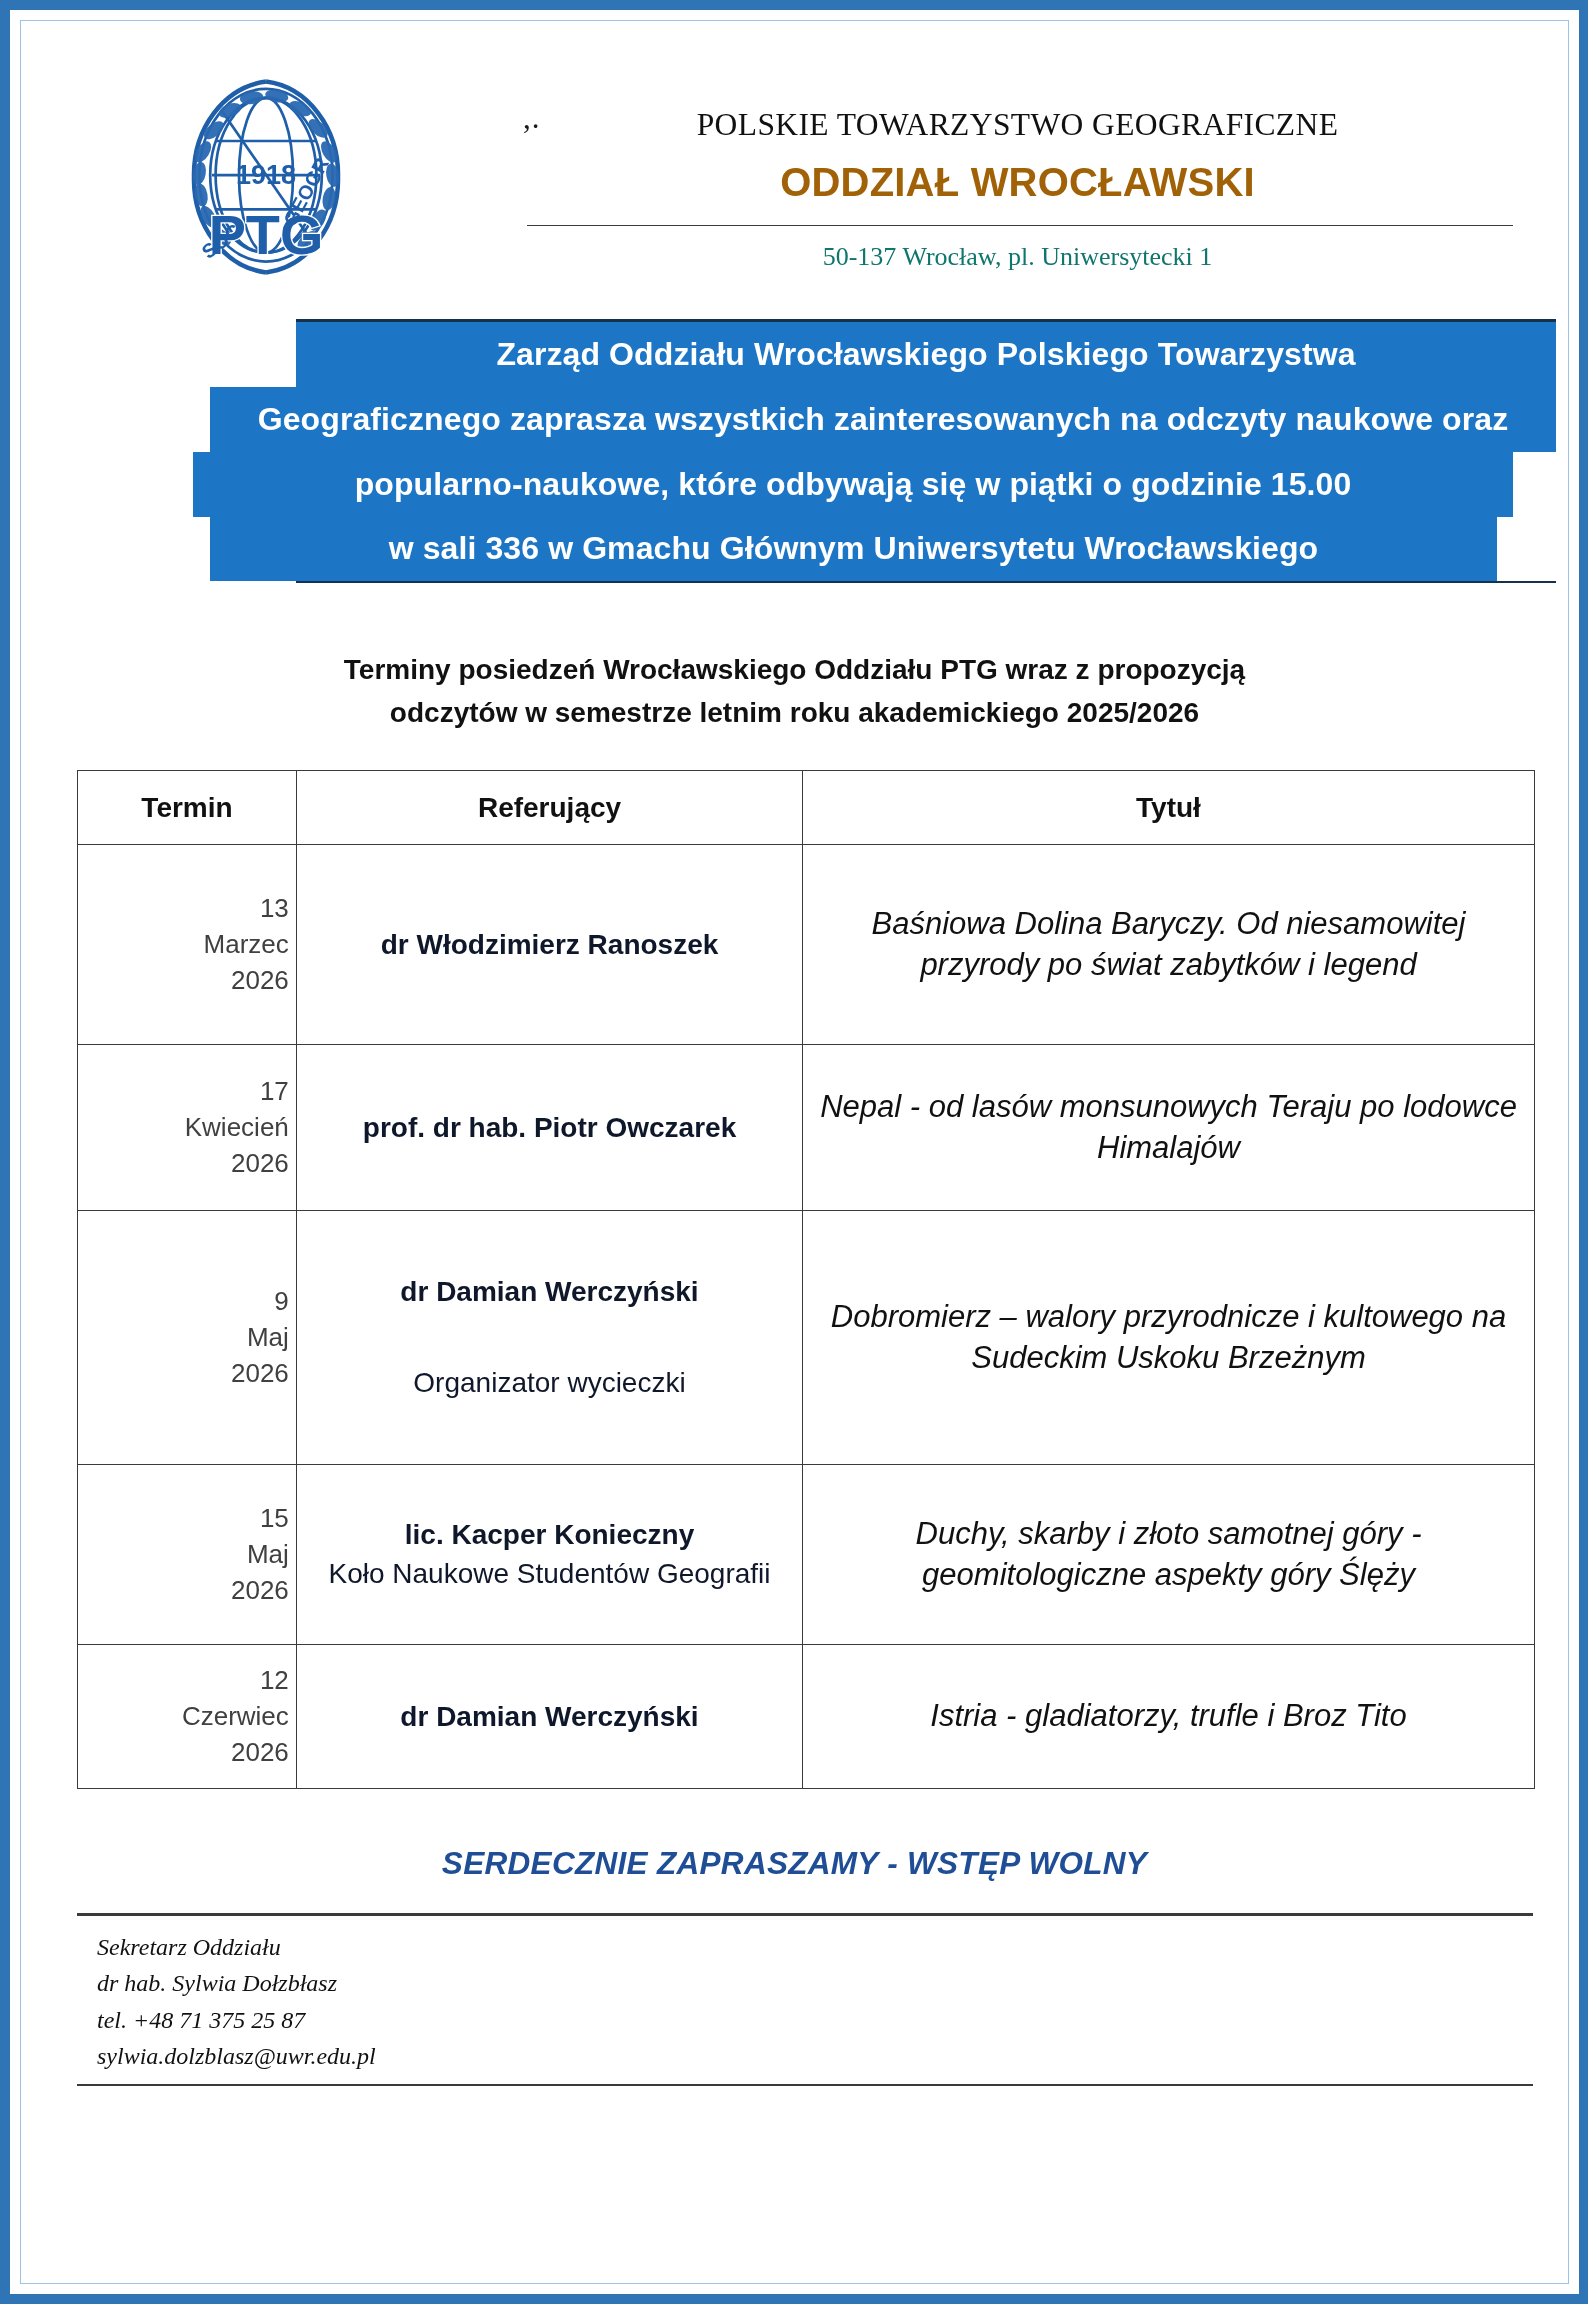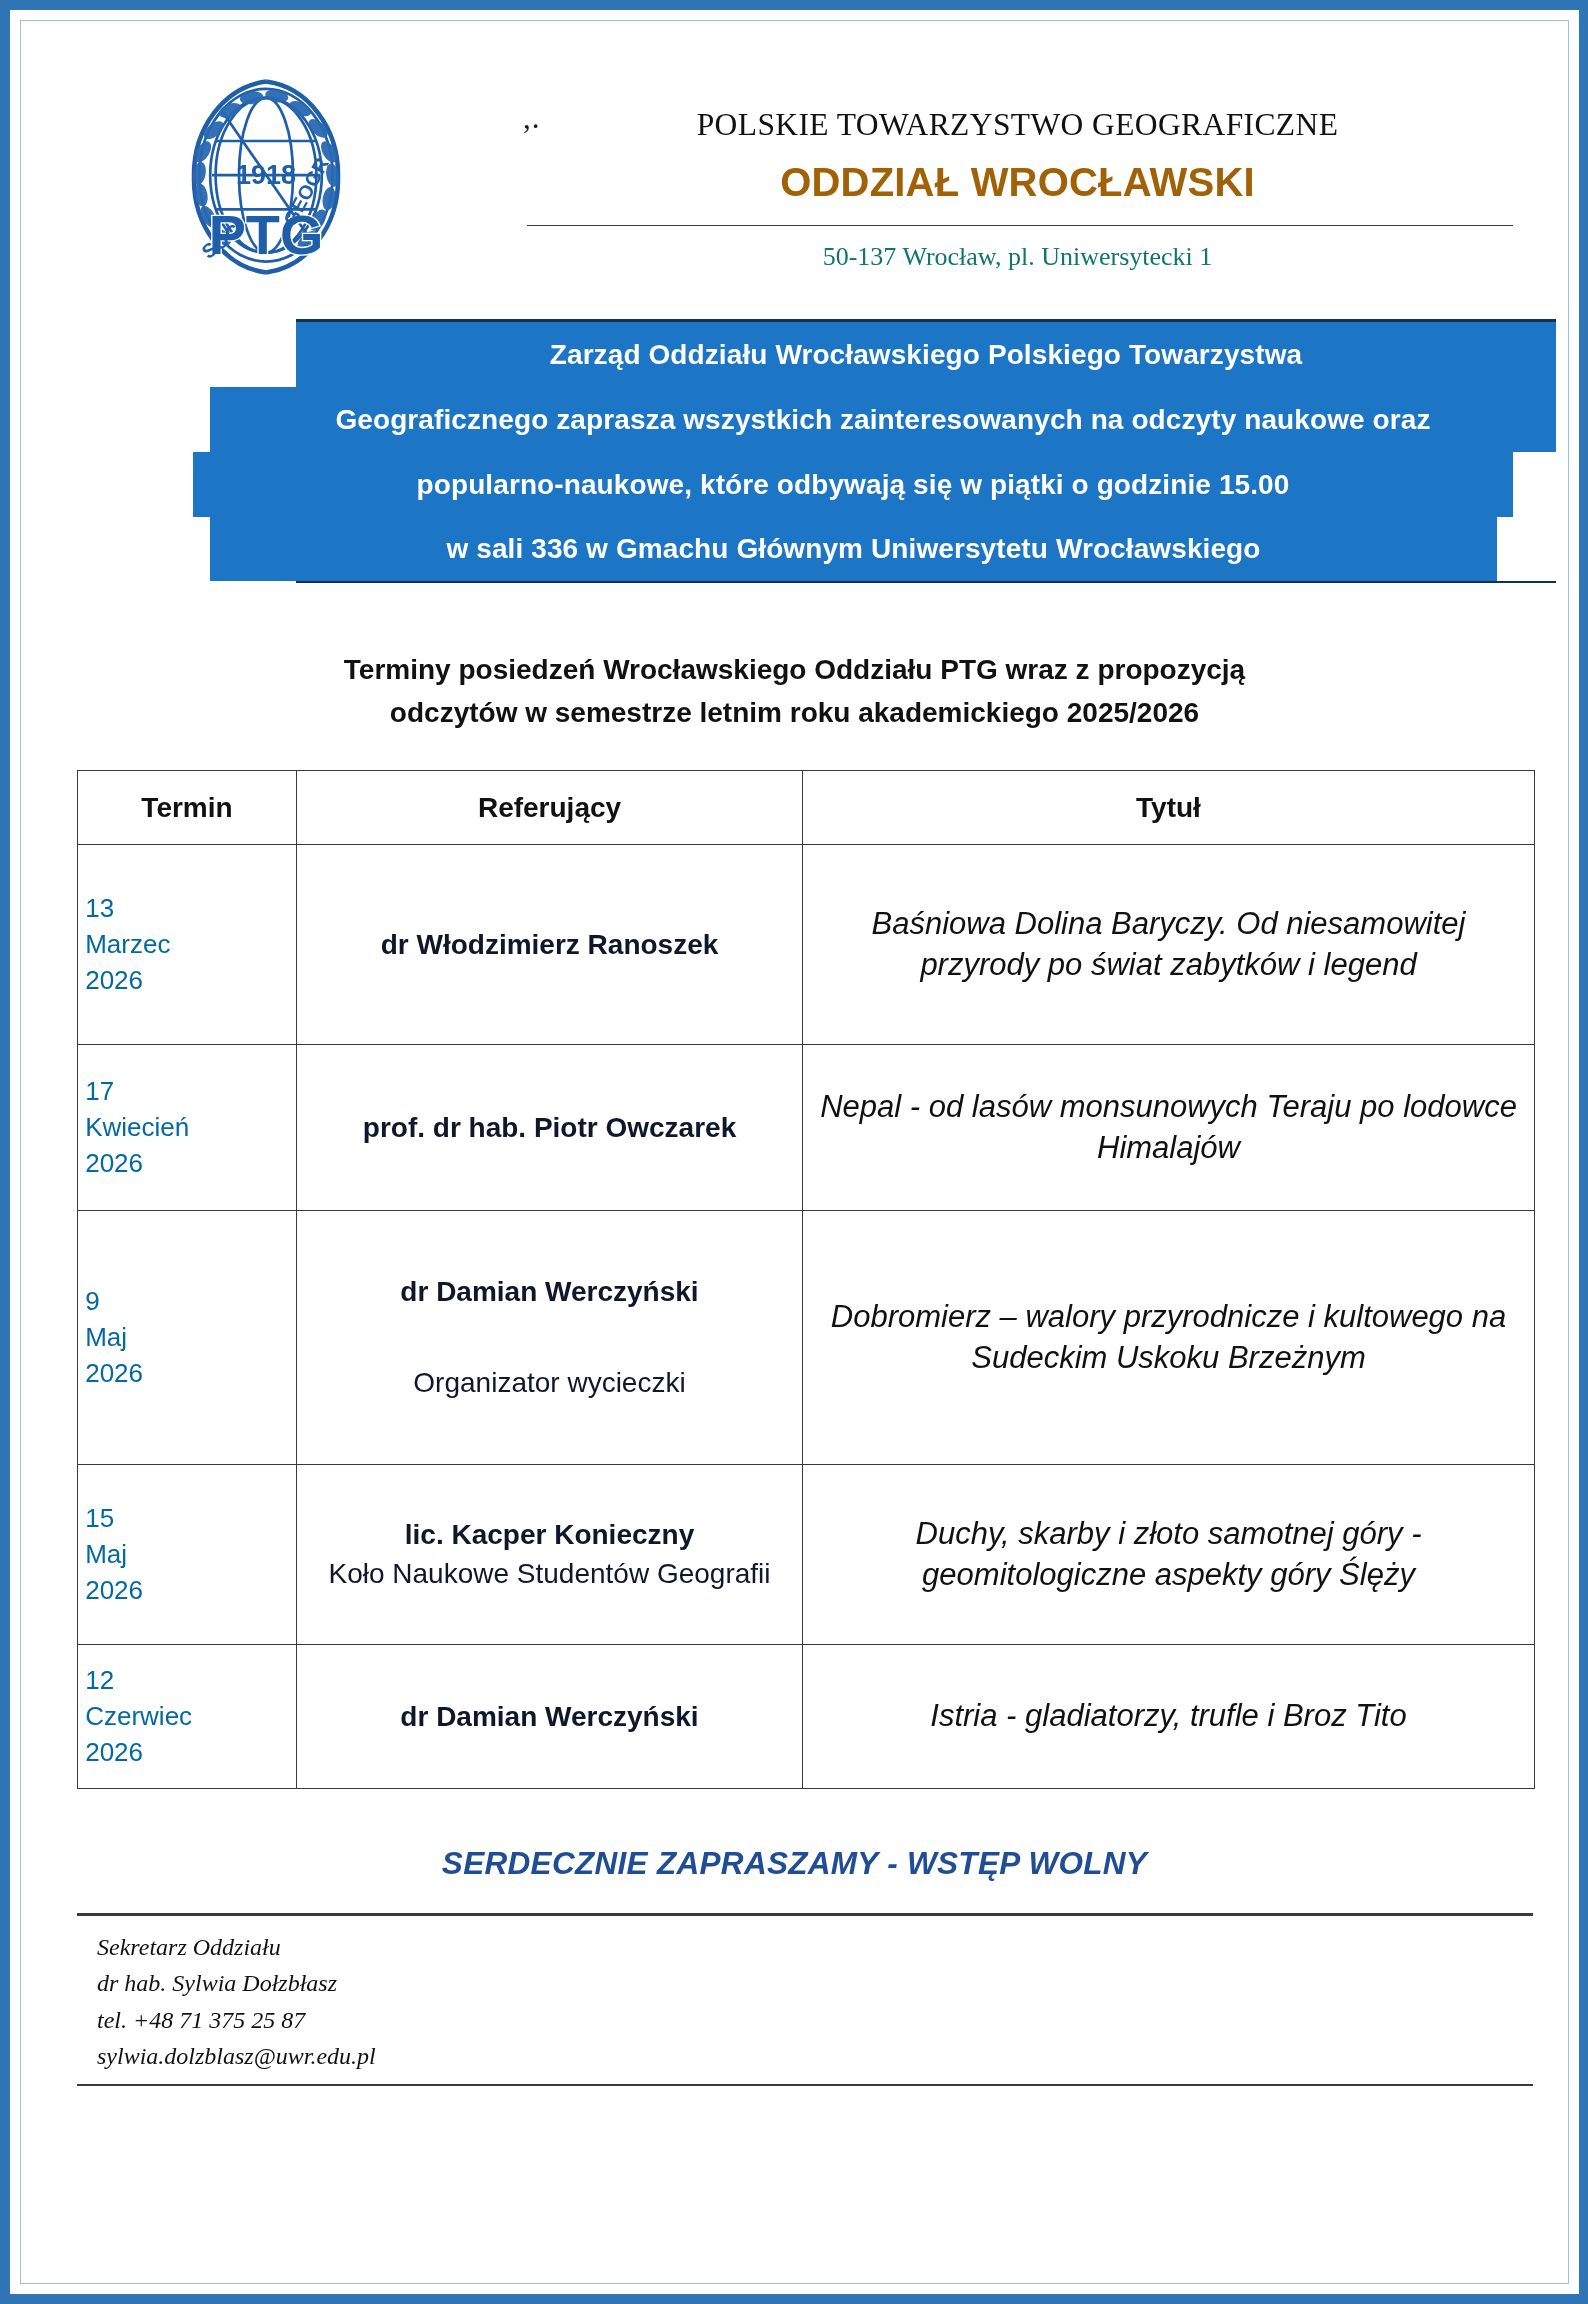--- a/index.html
+++ b/index.html
@@ -85,21 +85,21 @@
   .banner {
     position: relative;
     margin-top: 7.2px;
     height: 270px;
   }
   .band {
     position: absolute;
     background: #1c76c5;
     color: #ffffff;
     font-weight: bold;
-    font-size: 28px;
+    font-size: 32px;
     line-height: 65px;
     height: 65px;
     white-space: nowrap;
     text-align: center;
     letter-spacing: 0.1px;
   }
   .band.b1 { left: 219px; top: 0px;   width: 1260px; }
   .band.b2 { left: 133px; top: 65px;  width: 1346px; }
   .band.b3 { left: 116px; top: 130px; width: 1320px; }
   .band.b4 { left: 133px; top: 194px; width: 1287px; }
@@ -141,24 +141,24 @@
     font-size: 28px;
     font-weight: bold;
     color: #111;
     height: 74px;
   }
   col.c-termin { width: 219px; }
   col.c-ref    { width: 506px; }
   col.c-tytul  { width: 732px; }
 
   td.termin {
-    text-align: left;
+    text-align: right;
     font-size: 26px;
     line-height: 1.38;
-    color: #0369a1;
+    color: #404040;
   }
   td.ref {
     text-align: center;
     font-size: 28px;
     color: #0f172a;
   }
   td.ref .name { font-weight: bold; }
   td.ref .sub  { font-weight: normal; margin-top: 7.2px; }
   td.ref .sub.gap { margin-top: 59px; }
   td.tytul {

